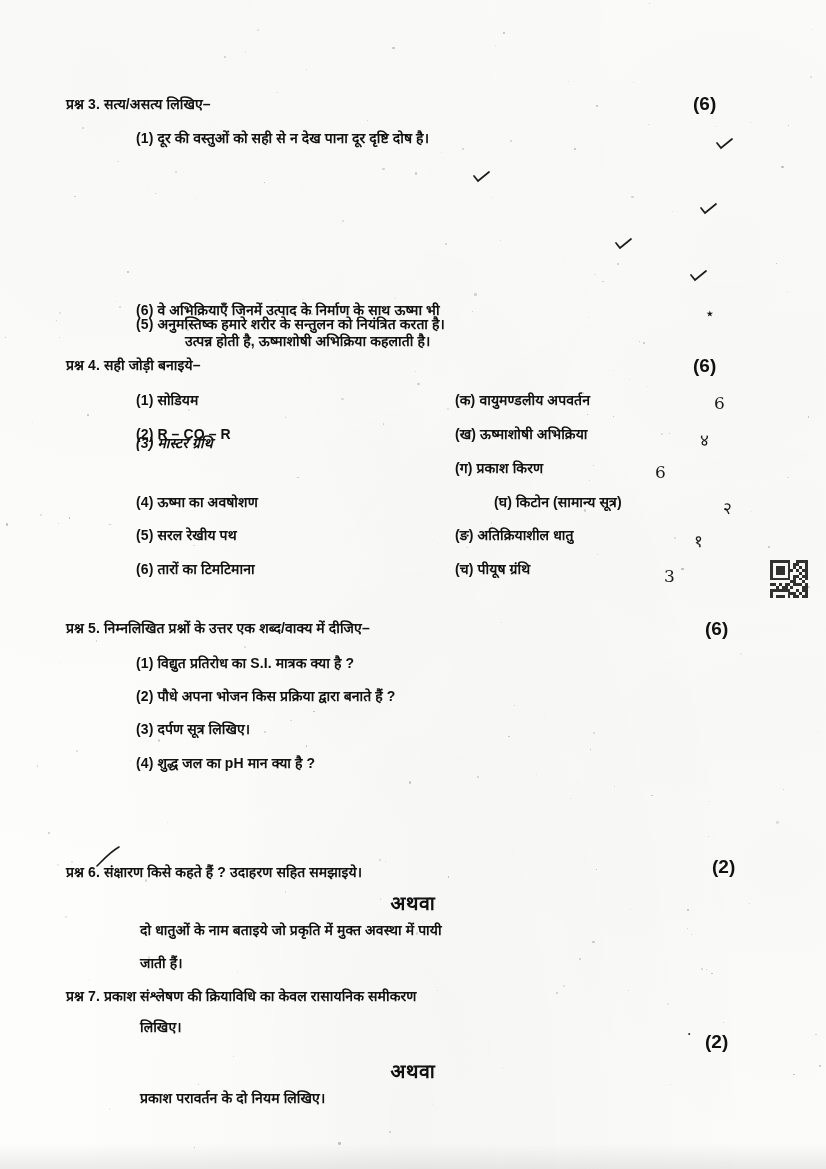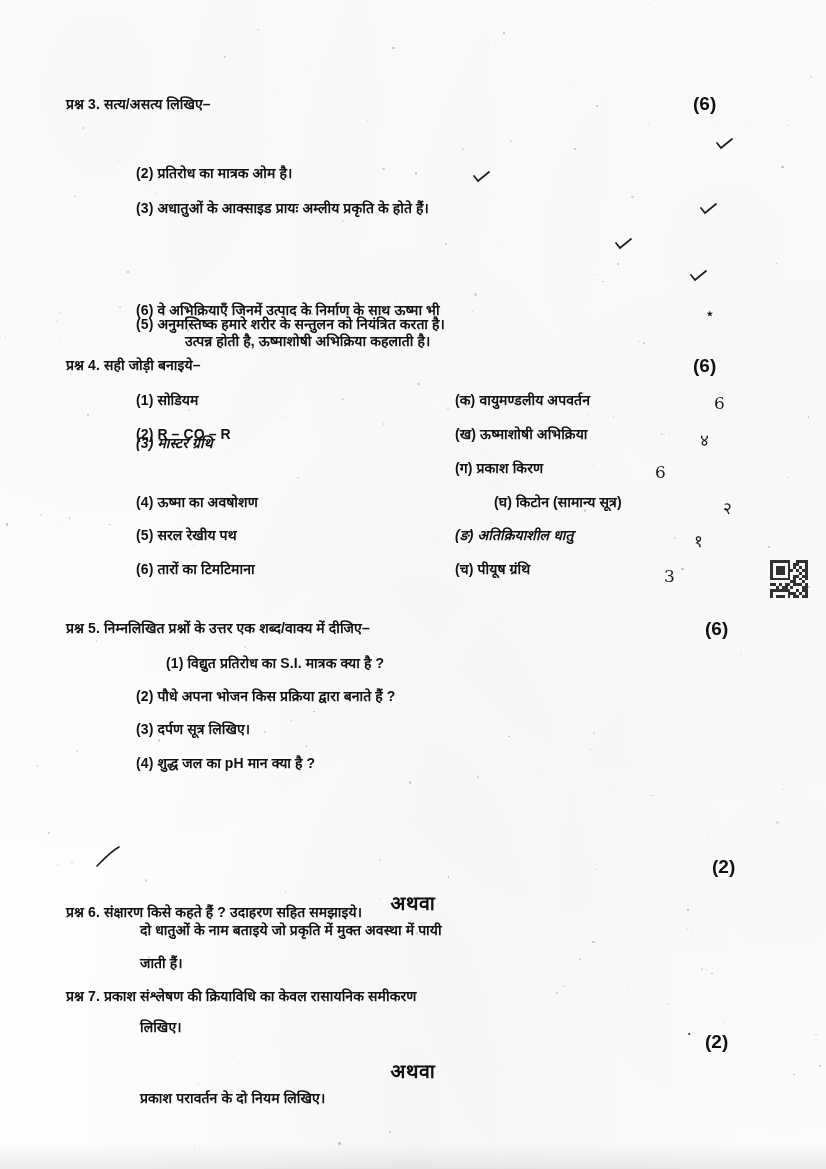--- a/index.html
+++ b/index.html
@@ -130,27 +130,23 @@
 </style>
 </head>
 <body>
 
 <div id="page">
 
 
   <div class="line qhead" style="top:96px;">प्रश्न 3. सत्य/असत्य लिखिए–</div>
   <div class="marks" style="top:93px; left:693px;">(6)</div>
 
-  <div class="line item" style="top:165px;">
-    <span>(2)</span>
-    <span>प्रतिरोध का मात्रक ओम है।</span>
-  </div>
-  <div class="line item" style="top:200px;">
-    <span>(3)</span>
-    <span>अधातुओं के आक्साइड प्रायः अम्लीय प्रकृति के होते हैं।</span>
+  <div class="line item" style="top:130px;">
+    <span>(1)</span>
+    <span>दूर की वस्तुओं को सही से न देख पाना दूर दृष्टि दोष है।</span>
   </div>
   <div class="line item" style="top:268px;margin-top:48px;">
     <span>(5)</span>
     <span>अनुमस्तिष्क हमारे शरीर के सन्तुलन को नियंत्रित करता है।</span>
   </div>
   <div class="line item" style="top:302px;">
     <span>(6)</span>
     <span>वे अभिक्रियाएँ जिनमें उत्पाद के निर्माण के साथ ऊष्मा भी</span>
   </div>
   <div class="line cont" style="top:333px;">उत्पन्न होती है, ऊष्माशोषी अभिक्रिया कहलाती है।</div>
@@ -219,21 +215,21 @@
     <span>वायुमण्डलीय अपवर्तन</span>
   </div>
   <div class="line colB" style="top:460px;">
     <span>(ग)</span>
     <span>प्रकाश किरण</span>
   </div>
   <div class="line colB" style="top:494px;margin-left:39px;">
     <span>(घ)</span>
     <span>किटोन (सामान्य सूत्र)</span>
   </div>
-  <div class="line colB" style="top:527px;font-style:italic;">
+  <div class="line colB" style="top:527px;">
     <span>(ङ)</span>
     <span>अतिक्रियाशील धातु</span>
   </div>
   <div class="line colB" style="top:561px;">
     <span>(च)</span>
     <span>पीयूष ग्रंथि</span>
   </div>
 
   <div class="handnum" style="top:393px; left:714px;">6</div>
   <div class="handnum" style="top:428px; left:700px;">४</div>
@@ -410,38 +406,38 @@
       <i class="on"></i>
       <i class="on"></i>
       <i></i>
       <i class="on"></i>
       <i class="on"></i>
     </div>
 
   <div class="line qhead" style="top:620px;">प्रश्न 5. निम्नलिखित प्रश्नों के उत्तर एक शब्द/वाक्य में दीजिए–</div>
   <div class="marks" style="top:618px; left:705px;">(6)</div>
 
-  <div class="line item" style="top:655px;margin-left:30px;">
+  <div class="line item" style="top:655px;">
     <span>(1)</span>
     <span>विद्युत प्रतिरोध का S.I. मात्रक क्या है ?</span>
   </div>
   <div class="line item" style="top:688px;">
     <span>(2)</span>
     <span>पौधे अपना भोजन किस प्रक्रिया द्वारा बनाते हैं ?</span>
   </div>
   <div class="line item" style="top:721px;">
     <span>(3)</span>
     <span>दर्पण सूत्र लिखिए।</span>
   </div>
   <div class="line item" style="top:755px;">
     <span>(4)</span>
     <span>शुद्ध जल का pH मान क्या है ?</span>
   </div>
 
-  <div class="line qhead" style="top:904px;">प्रश्न 6. संक्षारण किसे कहते हैं ? उदाहरण सहित समझाइये।</div>
+  <div class="line qhead" style="top:864px;">प्रश्न 6. संक्षारण किसे कहते हैं ? उदाहरण सहित समझाइये।</div>
   <div class="marks" style="top:856px; left:712px;">(2)</div>
   <div class="strike" style="top:846px; left:94px;">
     <svg viewBox="0 0 30 22">
         <path d="M3,20 C9,14 16,6 25,1" stroke="#1b1b1b" stroke-width="1.6" fill="none" stroke-linecap="round"></path>
       </svg>
   </div>
 
   <div class="center athwa" style="top:889px;">अथवा</div>
   <div class="line cont" style="top:922px; left:140px;">दो धातुओं के नाम बताइये जो प्रकृति में मुक्त अवस्था में पायी</div>
   <div class="line cont" style="top:955px; left:140px;">जाती हैं।</div>

